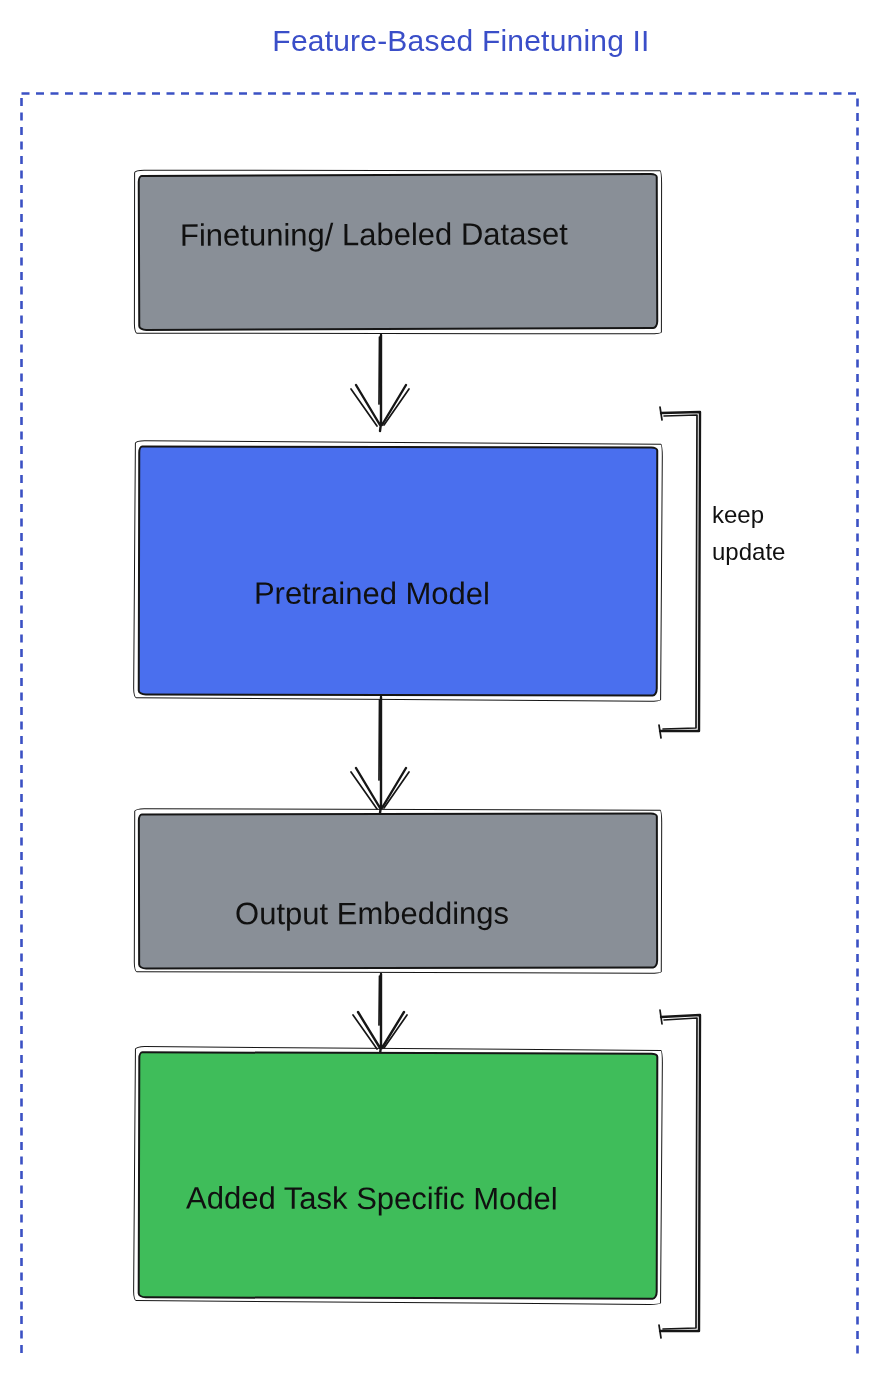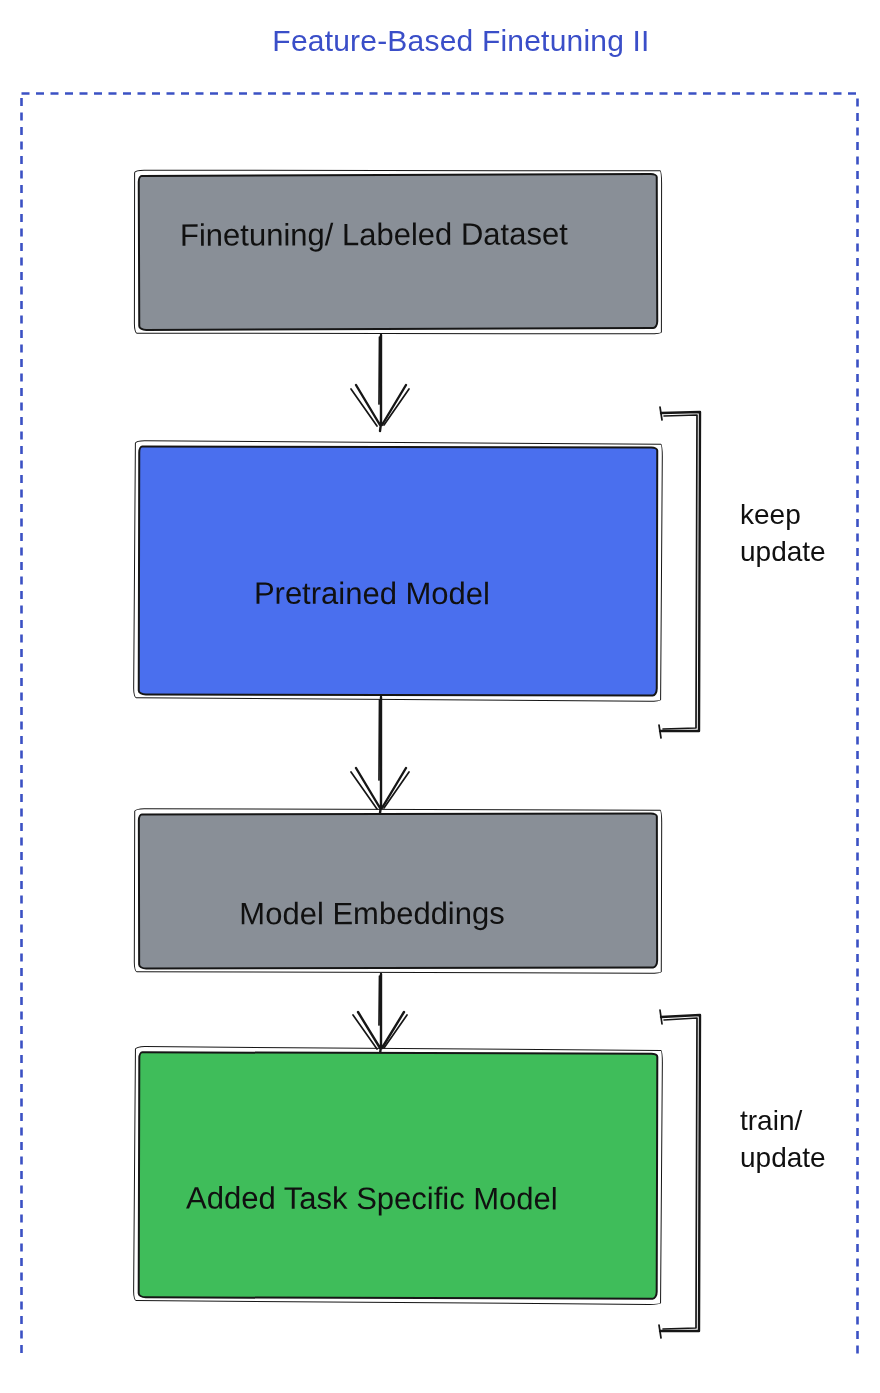--- a/index.html
+++ b/index.html
@@ -33,21 +33,21 @@
   .box[data-fill="blue"]{background:var(--blue,#4a6fee);}
   .box[data-fill="green"]{background:var(--green,#3fbd5a);}
   .box-label{font-size:31px;color:var(--label,#101010);white-space:nowrap;}
   .b1{top:174px;height:156px;transform:rotate(-0.2deg);justify-content:flex-start;padding-left:40px;}
   .b1 .box-label{transform:translateY(-17px);}
   .b2{top:446px;height:250px;transform:rotate(0.12deg);}
   .b3{top:813px;height:156px;transform:rotate(-0.12deg);}
   .b4{top:1052px;height:247px;transform:rotate(0.15deg);}
   .b2 .box-label,.b3 .box-label,.b4 .box-label{transform:translateX(-26px);margin-top:46px;}
   .ann{
-    position:absolute;left:740px;font-size:28px;line-height:37px;
+    position:absolute;left:712px;font-size:24px;line-height:37px;
     color:var(--label,#101010);white-space:nowrap;
   }
   .ann-keep{top:496px;}
   .ann-train{top:1102px;}
 </style>
 </head>
 <body>
 
 <div class="canvas">
 
@@ -84,30 +84,26 @@
 
   <div class="box b1" data-fill="gray">
     <span class="box-label">Finetuning/ Labeled Dataset</span>
   </div>
 
   <div class="box b2" data-fill="blue">
     <span class="box-label">Pretrained Model</span>
   </div>
 
   <div class="box b3" data-fill="gray">
-    <span class="box-label">Model Embeddings</span>
+    <span class="box-label">Output Embeddings</span>
   </div>
 
   <div class="box b4" data-fill="green">
     <span class="box-label">Added Task Specific Model</span>
   </div>
 
   <div class="ann ann-keep">
     <div>keep</div>
     <div>update</div>
   </div>
 
-  <div class="ann ann-train">
-    <div>train/</div>
-    <div>update</div>
-  </div>
 
 </div>
 
 </body></html>

